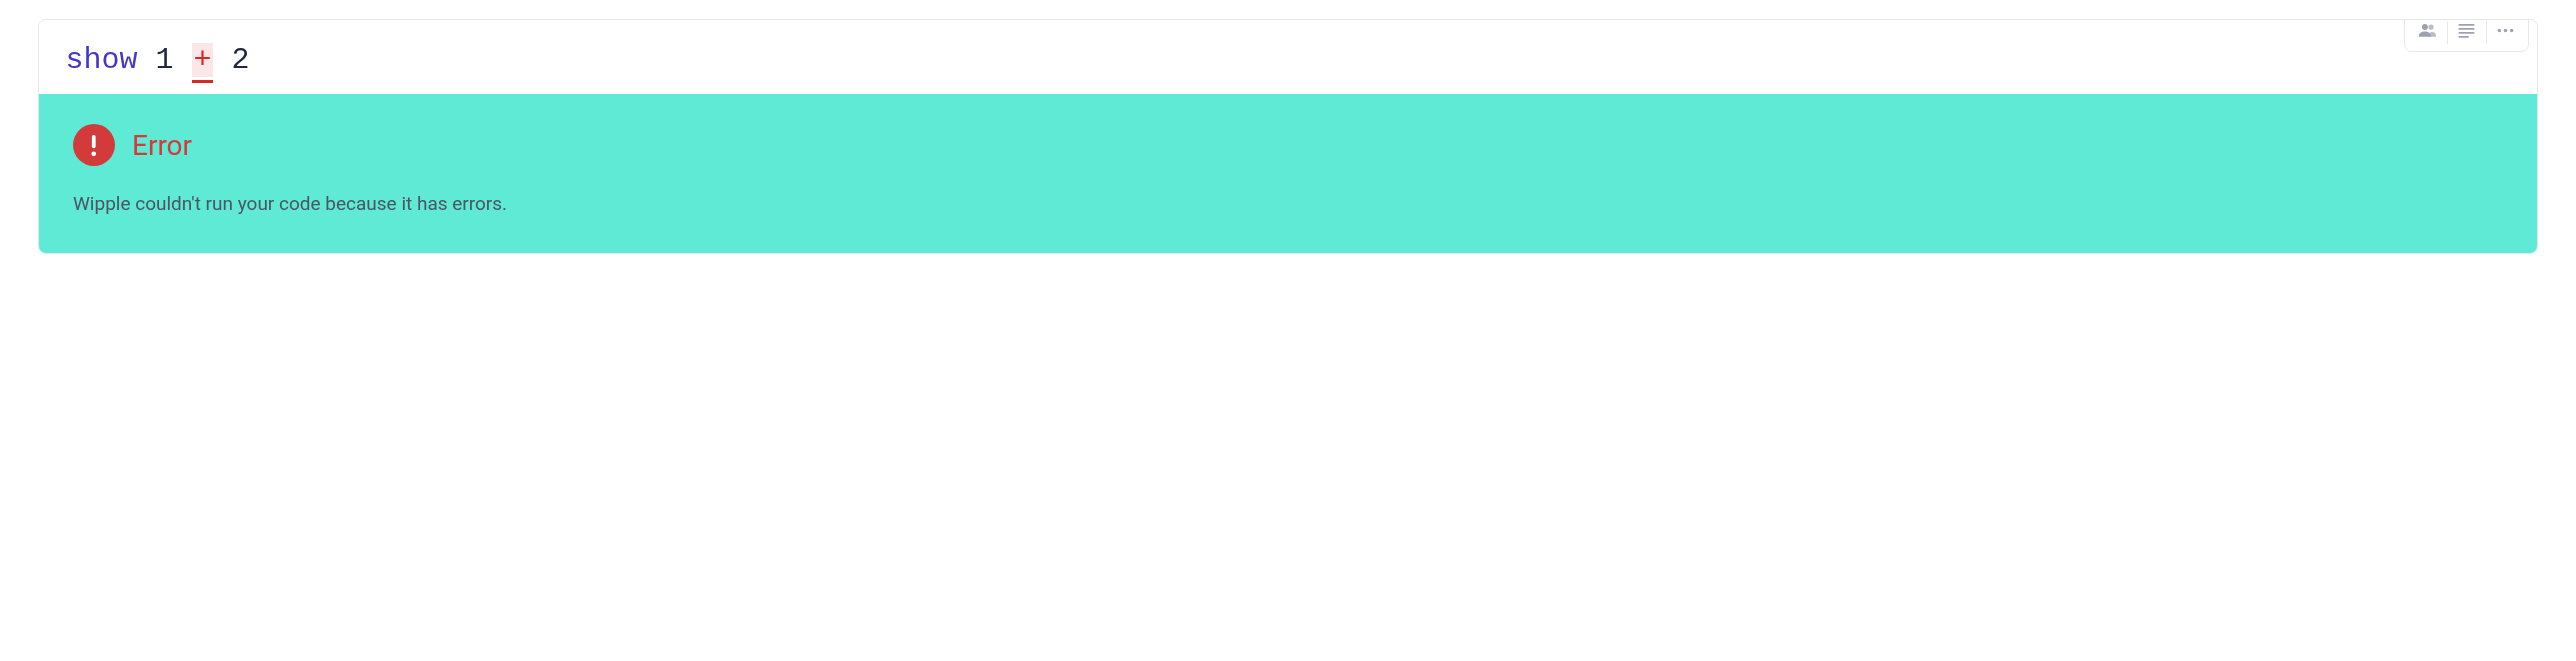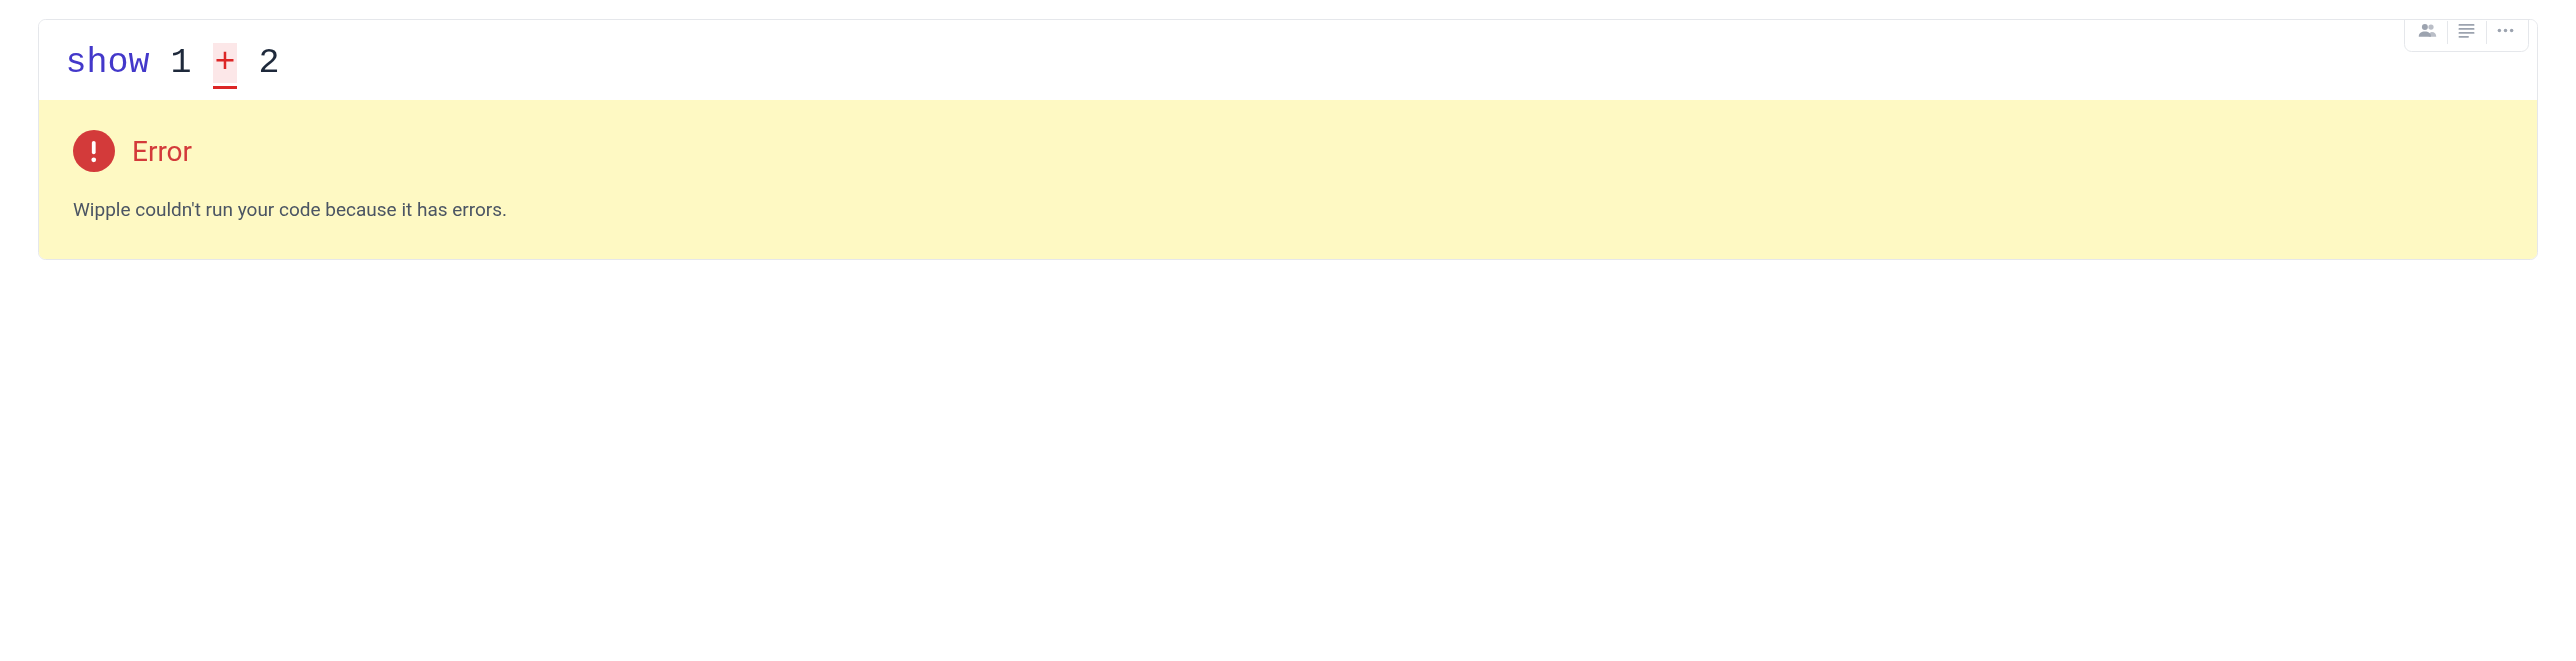--- a/index.html
+++ b/index.html
@@ -41,21 +41,21 @@
       border: none;
     }
     .toolbar-divider {
       width: 0.9px;
       height: 23px;
       background: #e5e7eb;
     }
     .code-area {
       padding: 23px 26.5px 17px 26.5px;
       font-family: "SF Mono", Monaco, Menlo, Consolas, "Courier New", monospace;
-      font-size: 35px;
+      font-size: 30px;
       background: #fff;
     }
     .code-line {
       display: flex;
       align-items: baseline;
     }
     .kw {
       color: #4338ca;
     }
     .num {
@@ -74,21 +74,21 @@
       left: 0;
       right: 0;
       bottom: -5.7px;
       height: 2.8px;
       background: #dc2626;
     }
     .sp {
       white-space: pre;
     }
     .error-panel {
-      background: #fef9c3;
+      background: #5eead4;
       padding: 30px 34px 36px 34px;
     }
     .error-header {
       display: flex;
       align-items: center;
       gap: 17px;
       margin-bottom: 24.6px;
     }
     .error-icon-wrap {
       width: 42px;

